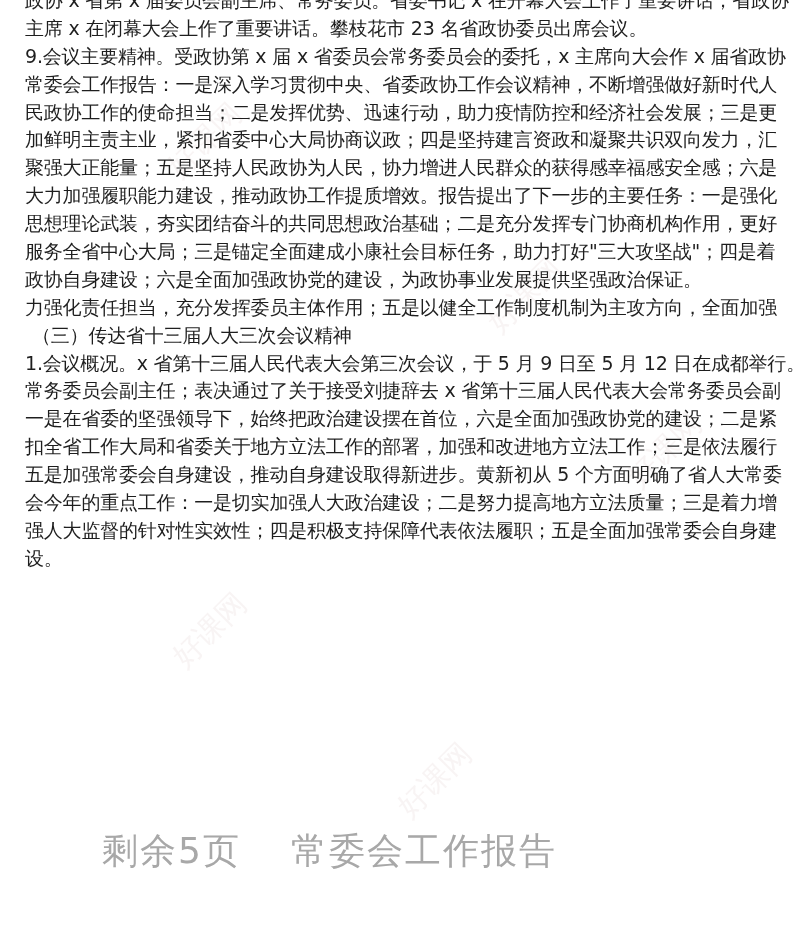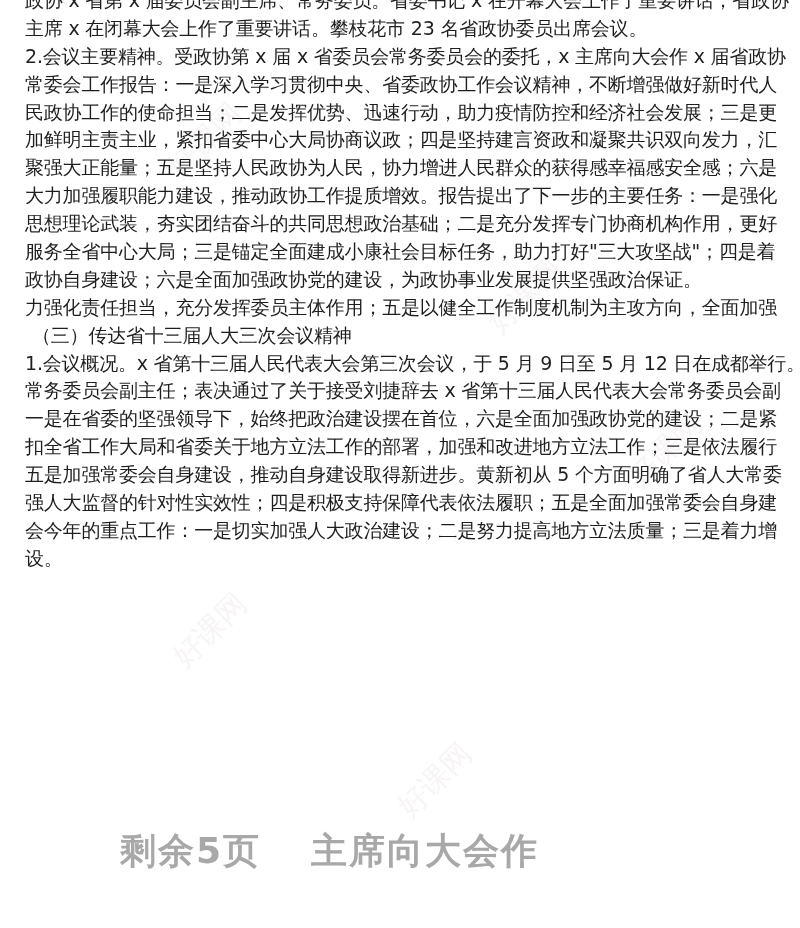--- a/index.html
+++ b/index.html
@@ -53,57 +53,57 @@
     position: absolute;
     left: 0;
     top: 827px;
     width: 659px;
     display: flex;
     justify-content: center;
     align-items: center;
     gap: 50px;
     color: #a8a8a8;
     font-size: 36px;
-    font-weight: 700;
+    font-weight: 400;
     letter-spacing: 2px;
   }
 </style>
 </head>
 <body>
 
 <div class="page">
 
   <span class="watermark wm1">好课网</span>
   <span class="watermark wm2">好课网</span>
   <span class="watermark wm3">好课网</span>
   <span class="watermark wm4">好课网</span>
   <span class="watermark wm5">好课网</span>
 
   <div class="doc-text">
       <div class="line">政协 x 省第 x 届委员会副主席、常务委员。省委书记 x 在开幕大会上作了重要讲话；省政协</div>
       <div class="line">主席 x 在闭幕大会上作了重要讲话。攀枝花市 23 名省政协委员出席会议。</div>
-      <div class="line">2.会议主要精神。受政协第 x 届 x 省委员会常务委员会的委托，x 主席向大会作 x 届省政协</div>
+      <div class="line">9.会议主要精神。受政协第 x 届 x 省委员会常务委员会的委托，x 主席向大会作 x 届省政协</div>
       <div class="line">常委会工作报告：一是深入学习贯彻中央、省委政协工作会议精神，不断增强做好新时代人</div>
       <div class="line">民政协工作的使命担当；二是发挥优势、迅速行动，助力疫情防控和经济社会发展；三是更</div>
       <div class="line">加鲜明主责主业，紧扣省委中心大局协商议政；四是坚持建言资政和凝聚共识双向发力，汇</div>
       <div class="line">聚强大正能量；五是坚持人民政协为人民，协力增进人民群众的获得感幸福感安全感；六是</div>
       <div class="line">大力加强履职能力建设，推动政协工作提质增效。报告提出了下一步的主要任务：一是强化</div>
       <div class="line">思想理论武装，夯实团结奋斗的共同思想政治基础；二是充分发挥专门协商机构作用，更好</div>
       <div class="line">服务全省中心大局；三是锚定全面建成小康社会目标任务，助力打好"三大攻坚战"；四是着</div>
       <div class="line">政协自身建设；六是全面加强政协党的建设，为政协事业发展提供坚强政治保证。</div>
       <div class="line">力强化责任担当，充分发挥委员主体作用；五是以健全工作制度机制为主攻方向，全面加强</div>
       <div class="line heading">（三）传达省十三届人大三次会议精神</div>
       <div class="line">1.会议概况。x 省第十三届人民代表大会第三次会议，于 5 月 9 日至 5 月 12 日在成都举行。</div>
       <div class="line">常务委员会副主任；表决通过了关于接受刘捷辞去 x 省第十三届人民代表大会常务委员会副</div>
       <div class="line">一是在省委的坚强领导下，始终把政治建设摆在首位，六是全面加强政协党的建设；二是紧</div>
       <div class="line">扣全省工作大局和省委关于地方立法工作的部署，加强和改进地方立法工作；三是依法履行</div>
       <div class="line">五是加强常委会自身建设，推动自身建设取得新进步。黄新初从 5 个方面明确了省人大常委</div>
+      <div class="line">会今年的重点工作：一是切实加强人大政治建设；二是努力提高地方立法质量；三是着力增</div>
       <div class="line">强人大监督的针对性实效性；四是积极支持保障代表依法履职；五是全面加强常委会自身建</div>
-      <div class="line">会今年的重点工作：一是切实加强人大政治建设；二是努力提高地方立法质量；三是着力增</div>
       <div class="line">设。</div>
     </div>
 
   <div class="preview-footer">
     <span>剩余5页</span>
-    <span>主席向大会作</span>
+    <span>常委会工作报告</span>
   </div>
 
 </div>
 
 </body></html>

